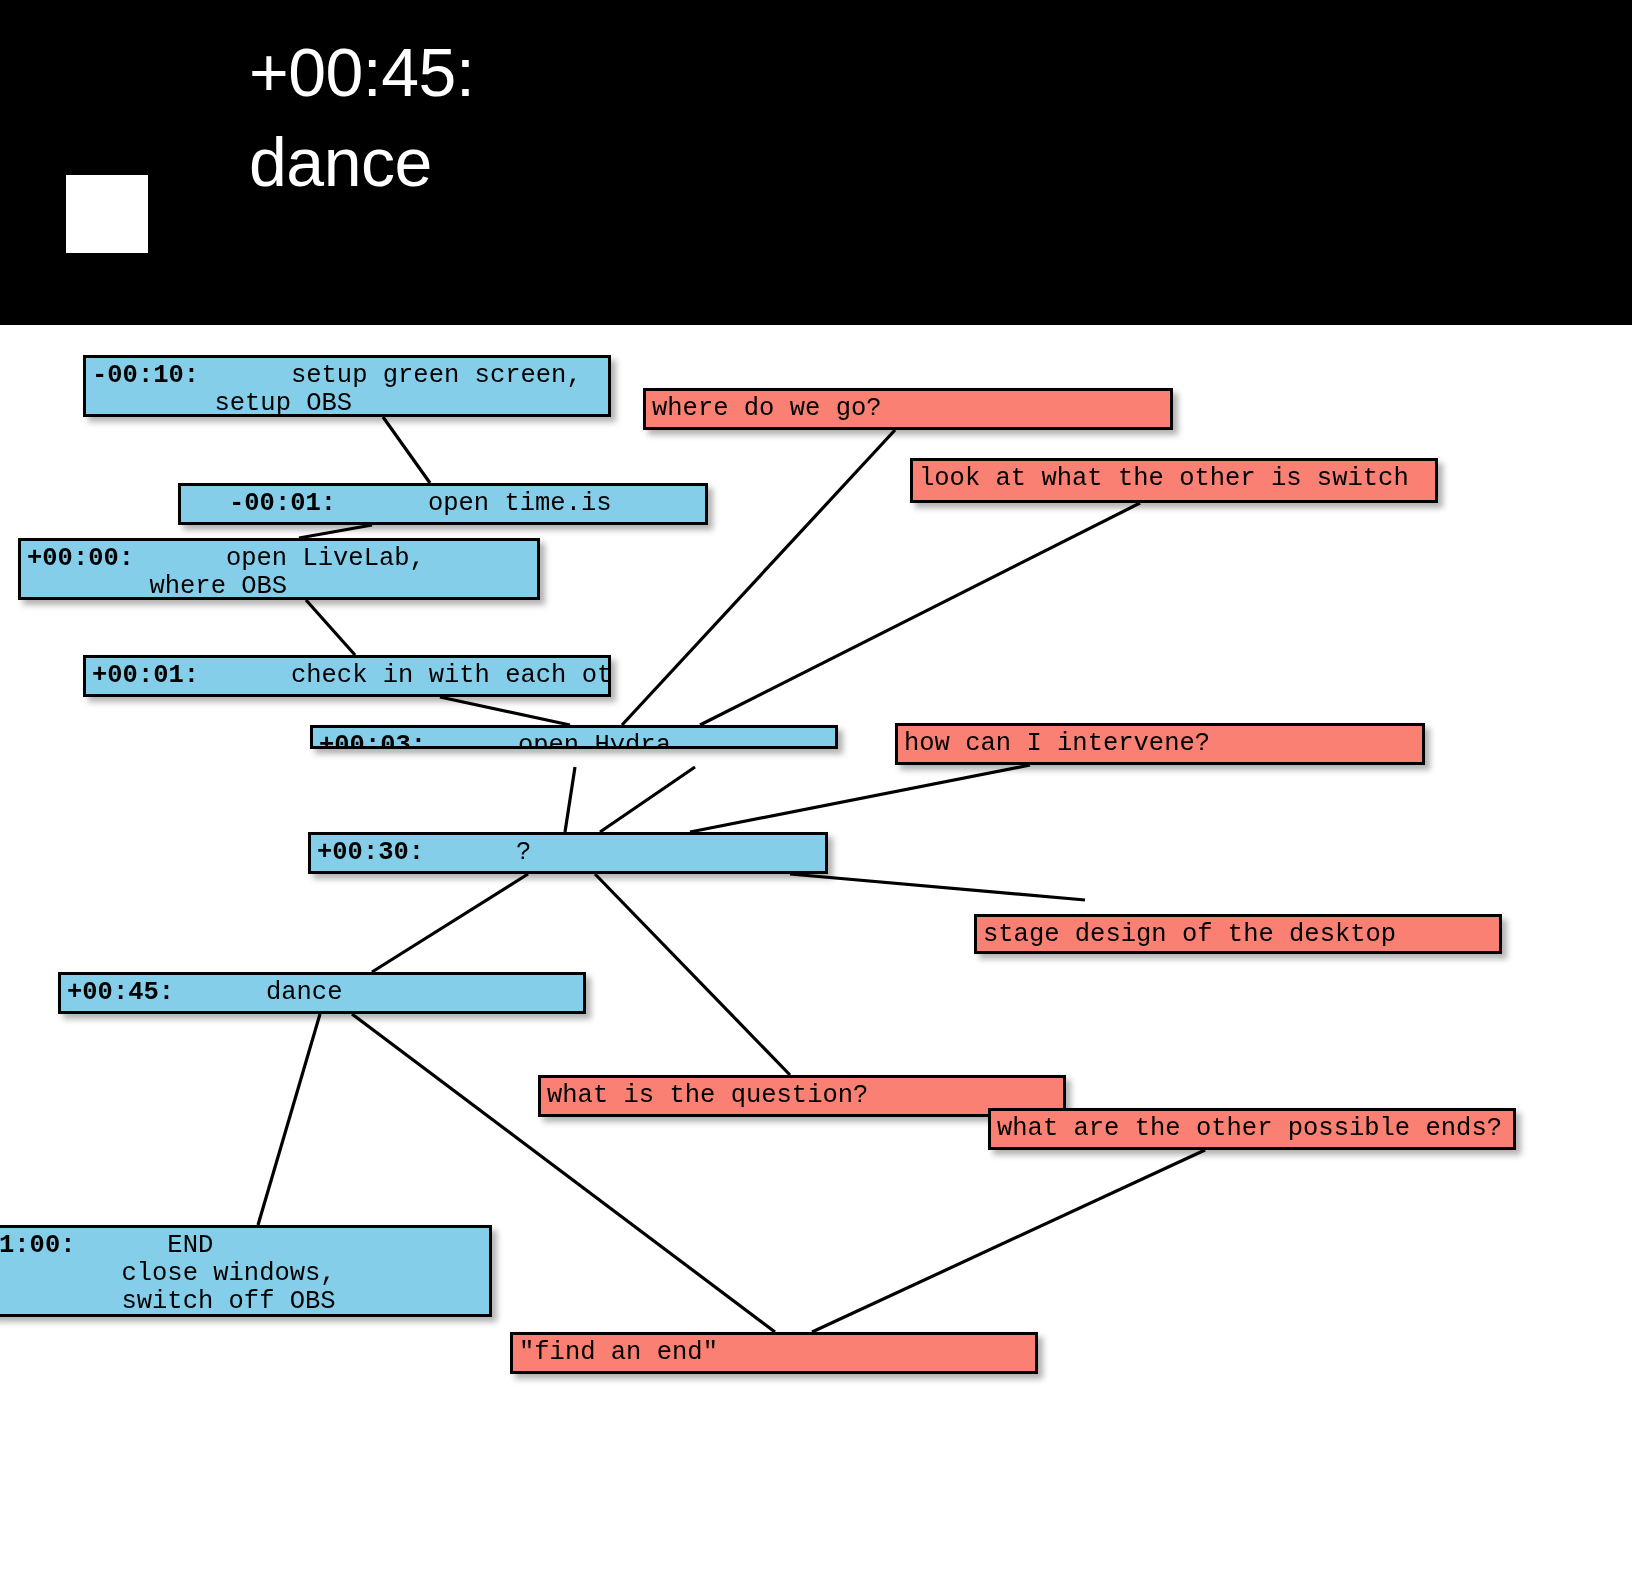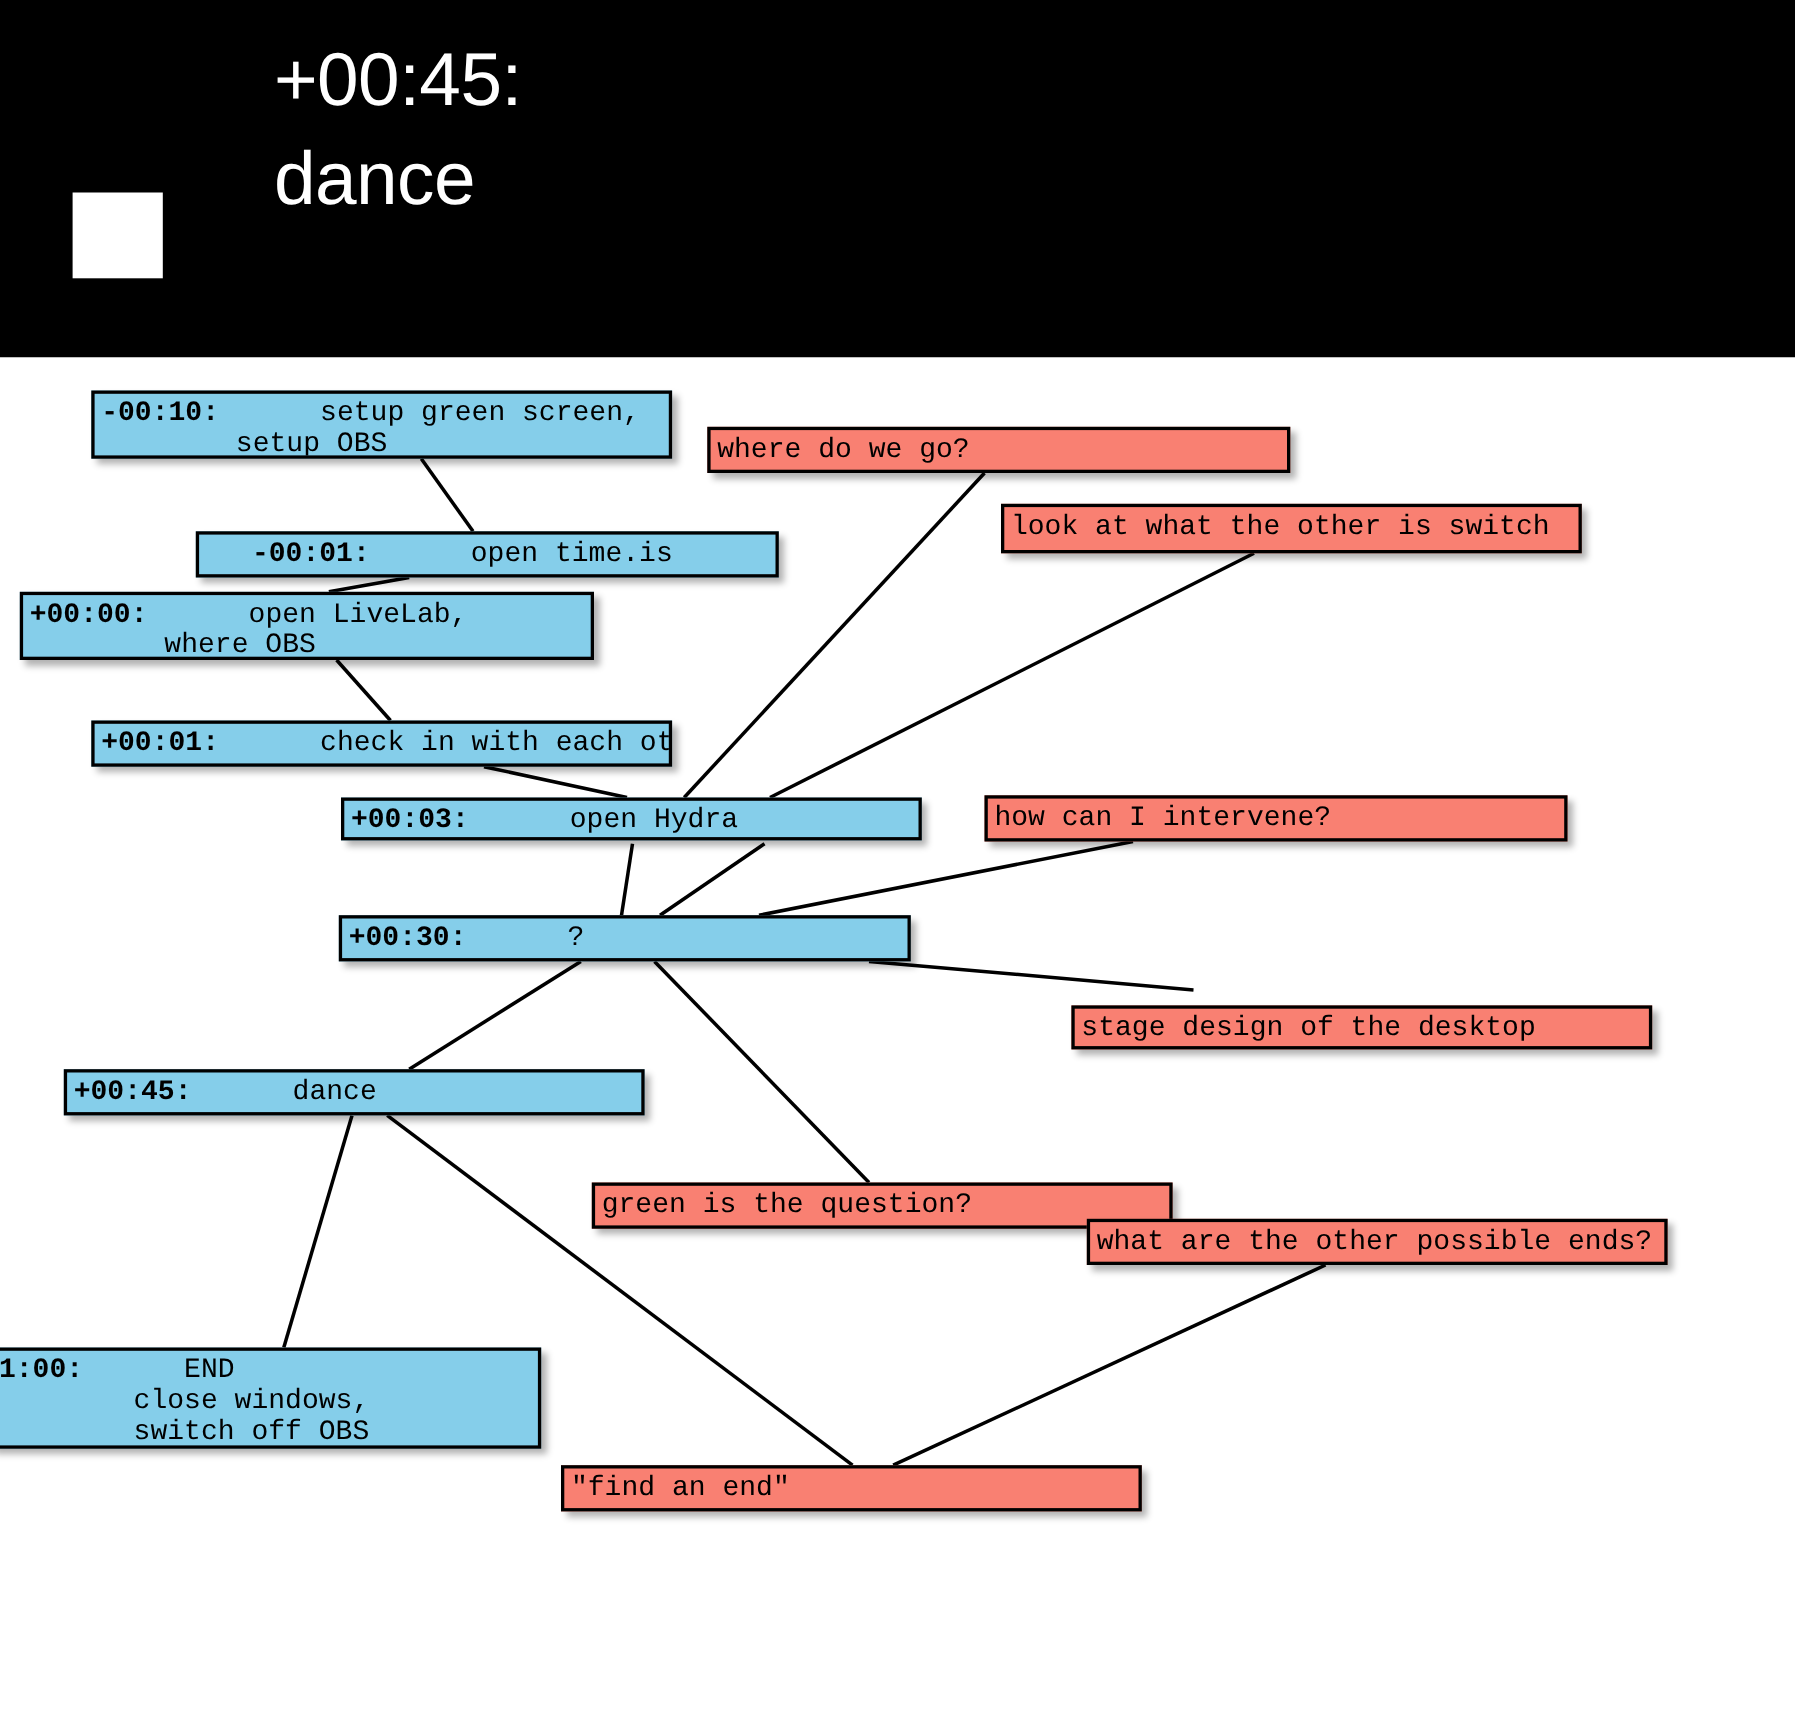--- a/index.html
+++ b/index.html
@@ -114,29 +114,29 @@
         <line x1="352" y1="689" x2="775" y2="1007" stroke="#000000" stroke-width="3.2"></line>
         <line x1="1205" y1="825" x2="812" y2="1007" stroke="#000000" stroke-width="3.2"></line>
       </svg>
     <div id="nodes-layer">
         <div class="node blue" style="left: 83px; top: 30px; width: 528px; height: 62px;"><span class="ts">-00:10:</span><span class="body-txt">      </span><span class="body-txt">setup green screen,
         setup OBS</span></div>
         <div class="node blue" style="left: 178px; top: 158px; width: 530px; height: 42px; padding-left: 48px;"><span class="ts">-00:01:</span><span class="body-txt">      </span><span class="body-txt">open time.is</span></div>
         <div class="node blue" style="left: 18px; top: 213px; width: 522px; height: 62px;"><span class="ts">+00:00:</span><span class="body-txt">      </span><span class="body-txt">open LiveLab,
         where OBS</span></div>
         <div class="node blue" style="left: 83px; top: 330px; width: 528px; height: 42px;"><span class="ts">+00:01:</span><span class="body-txt">      </span><span class="body-txt">check in with each other</span></div>
-        <div class="node blue" style="left: 310px; top: 400px; width: 528px; height: 39px;"><span class="ts">+00:03:</span><span class="body-txt">      </span><span class="body-txt">open Hydra</span></div>
+        <div class="node blue" style="left: 310px; top: 400px; width: 528px; height: 24px;"><span class="ts">+00:03:</span><span class="body-txt">      </span><span class="body-txt">open Hydra</span></div>
         <div class="node blue" style="left: 308px; top: 507px; width: 520px; height: 42px;"><span class="ts">+00:30:</span><span class="body-txt">      </span><span class="body-txt">?</span></div>
         <div class="node blue" style="left: 58px; top: 647px; width: 528px; height: 42px;"><span class="ts">+00:45:</span><span class="body-txt">      </span><span class="body-txt">dance</span></div>
         <div class="node blue" style="left: -10px; top: 900px; width: 502px; height: 92px;"><span class="ts">1:00:</span><span class="body-txt">      </span><span class="body-txt">END
         close windows,
         switch off OBS</span></div>
         <div class="node red" style="left: 643px; top: 63px; width: 530px; height: 42px;"><span class="body-txt">where do we go?</span></div>
         <div class="node red" style="left: 910px; top: 133px; width: 528px; height: 45px;"><span class="body-txt">look at what the other is switch</span></div>
         <div class="node red" style="left: 895px; top: 398px; width: 530px; height: 42px;"><span class="body-txt">how can I intervene?</span></div>
         <div class="node red" style="left: 974px; top: 589px; width: 528px; height: 40px; font-family: Liberation Mono, monospace;"><span class="body-txt">stage design of the desktop</span></div>
-        <div class="node red" style="left: 538px; top: 750px; width: 528px; height: 42px;"><span class="body-txt">green is the question?</span></div>
+        <div class="node red" style="left: 538px; top: 750px; width: 528px; height: 42px;"><span class="body-txt">what is the question?</span></div>
         <div class="node red" style="left: 988px; top: 783px; width: 528px; height: 42px;"><span class="body-txt">what are the other possible ends?</span></div>
         <div class="node red" style="left: 510px; top: 1007px; width: 528px; height: 42px;"><span class="body-txt">"find an end"</span></div>
       </div>
   </div>
 
 </div>
 
 </body></html>

